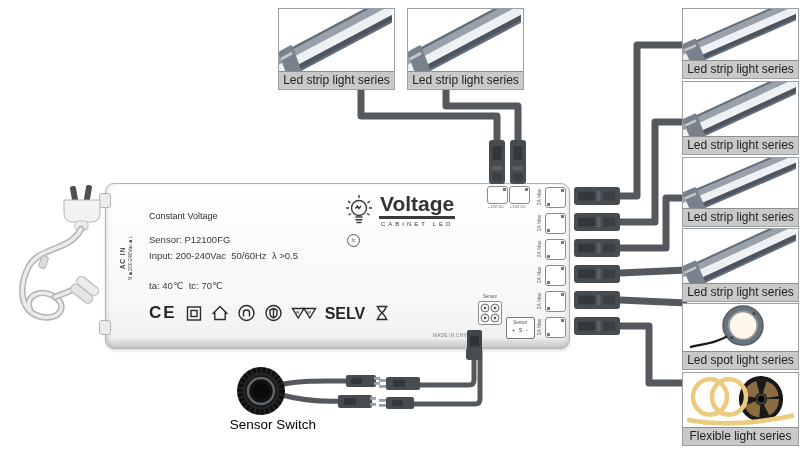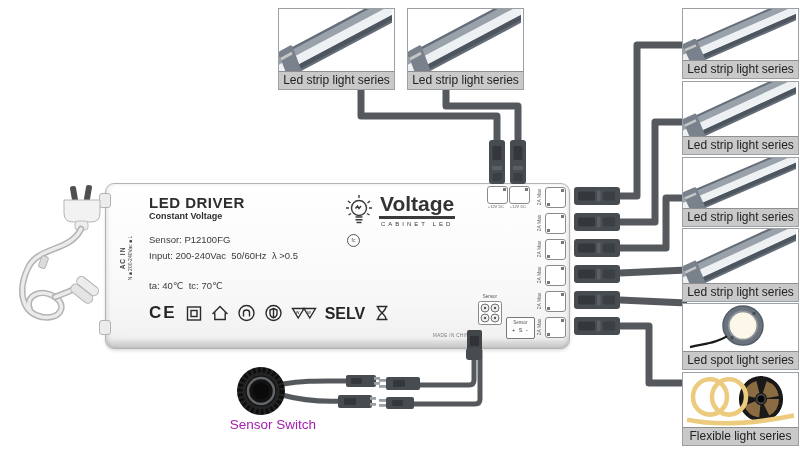--- a/index.html
+++ b/index.html
@@ -10,21 +10,21 @@
   
   .driver{position:absolute;left:105px;top:183px;width:463px;height:164px;z-index:2;
           background:linear-gradient(180deg,#ffffff 0%,#f8f8f8 70%,#efefef 100%);
           border:1px solid #b3b3b3;border-radius:9px;
           box-shadow:inset 3px 0 6px -3px rgba(0,0,0,.14),inset -3px 0 6px -3px rgba(0,0,0,.14),
                      inset 0 -9px 10px -6px rgba(0,0,0,.22),0 2px 3px rgba(0,0,0,.12);}
   .driver::after{content:"";position:absolute;left:5px;right:5px;bottom:2px;height:6px;border-radius:4px;
           background:linear-gradient(#e3e3e3,#cdcdcd);}
   .ear{position:absolute;width:10px;height:13px;background:#ececec;border:1px solid #b3b3b3;border-radius:3px;left:-7px;}
   .t-title{position:absolute;left:43px;top:10px;font-size:15px;font-weight:bold;letter-spacing:.5px;color:#2e2e2e;}
-  .t-sub{position:absolute;left:43px;top:27px;font-size:9px;font-weight:bold;color:#2e2e2e;}
+  .t-sub{position:absolute;left:43px;top:27px;font-size:9px;font-weight:normal;color:#2e2e2e;}
   .drv-line{position:absolute;left:43px;font-size:9.5px;color:#3a3a3a;white-space:pre;}
   .certs{position:absolute;left:43px;top:113px;height:26px;display:flex;align-items:flex-end;gap:8px;}
   .ce{font-size:17px;font-weight:600;letter-spacing:2px;color:#262626;}
   .selv{font-size:16px;font-weight:600;color:#262626;}
   .brand{position:absolute;left:238px;top:9px;display:flex;gap:5px;}
   .bname{font-size:21px;font-weight:bold;color:#333;border-bottom:3px solid #3a3a3a;line-height:1.05;padding:0 1px 1px 1px;display:inline-block;}
   .btag{font-size:6px;letter-spacing:3px;color:#3a3a3a;margin-top:2px;text-align:center;}
   .fcmark{position:absolute;left:241px;top:50px;width:11px;height:11px;border:1px solid #555;border-radius:50%;
           font-size:5px;color:#555;text-align:center;line-height:10px;}
   .ac{position:absolute;left:-30px;top:67px;width:100px;transform:rotate(-90deg);text-align:center;color:#444;}
@@ -42,21 +42,21 @@
   .sensrect{position:absolute;left:400px;top:133px;width:27px;height:20px;border:1px solid #777;border-radius:2px;
             background:#fdfdfd;text-align:center;}
   .sensrect .l1{font-size:4.5px;color:#555;margin-top:2px;}
   .sensrect .l2{font-size:5.5px;color:#444;margin-top:2px;letter-spacing:1px;}
   .madein{position:absolute;left:327px;top:149px;font-size:4.5px;letter-spacing:.4px;color:#777;}
   
   .pbox{position:absolute;width:115px;background:#fff;border:1px solid #9aa0a4;z-index:4;}
   .prod{width:113px;}
   .plabel{position:absolute;left:0;right:0;bottom:0;height:17px;background:#c9c9c9;border-top:1px solid #8f8f8f;
           font-size:12px;line-height:17px;text-align:center;color:#222;}
-  .sensor-label{position:absolute;left:215px;top:417px;width:116px;text-align:center;font-size:13.5px;color:#a21caf;z-index:4;}
+  .sensor-label{position:absolute;left:215px;top:417px;width:116px;text-align:center;font-size:13.5px;color:#000000;z-index:4;}
   
   .w{stroke:#55595d;stroke-width:7;fill:none;stroke-linejoin:round;stroke-linecap:butt;}
   .ws{stroke:#55595d;stroke-width:5;fill:none;stroke-linejoin:round;}
   .cord-out{stroke:#b3b3b3;stroke-width:6.5;fill:none;stroke-linecap:round;}
   .cord-in{stroke:#ebebeb;stroke-width:3.5;fill:none;stroke-linecap:round;}
   .cicon{stroke:#2a2a2a;stroke-width:1.4;fill:none;}
 </style>
 </head>
 <body>
 
@@ -181,21 +181,20 @@
 
   <div class="driver">
     <div class="ear" style="top:9px"></div>
     <div class="ear" style="top:136px"></div>
 
     <div class="ac">
       <div class="ac1">AC IN</div>
       <div class="ac2">N ■ 200-240Vac ■ L</div>
     </div>
 
-    <div class="t-title">LED DRIVER</div>
     <div class="t-sub">Constant Voltage</div>
     <div class="drv-line" style="top:50px">Sensor: P12100FG</div>
     <div class="drv-line" style="top:66px">Input: 200-240Vac  50/60Hz  λ &gt;0.5</div>
     <div class="drv-line" style="top:96px">ta: 40℃  tc: 70℃</div>
 
     <div class="certs">
       <span class="ce">CE</span>
       <svg width="18" height="20" viewBox="0 0 18 20">
         <rect class="cicon" x="2.5" y="4" width="13" height="13"></rect>
           <rect class="cicon" x="6" y="7.5" width="6" height="6"></rect>

